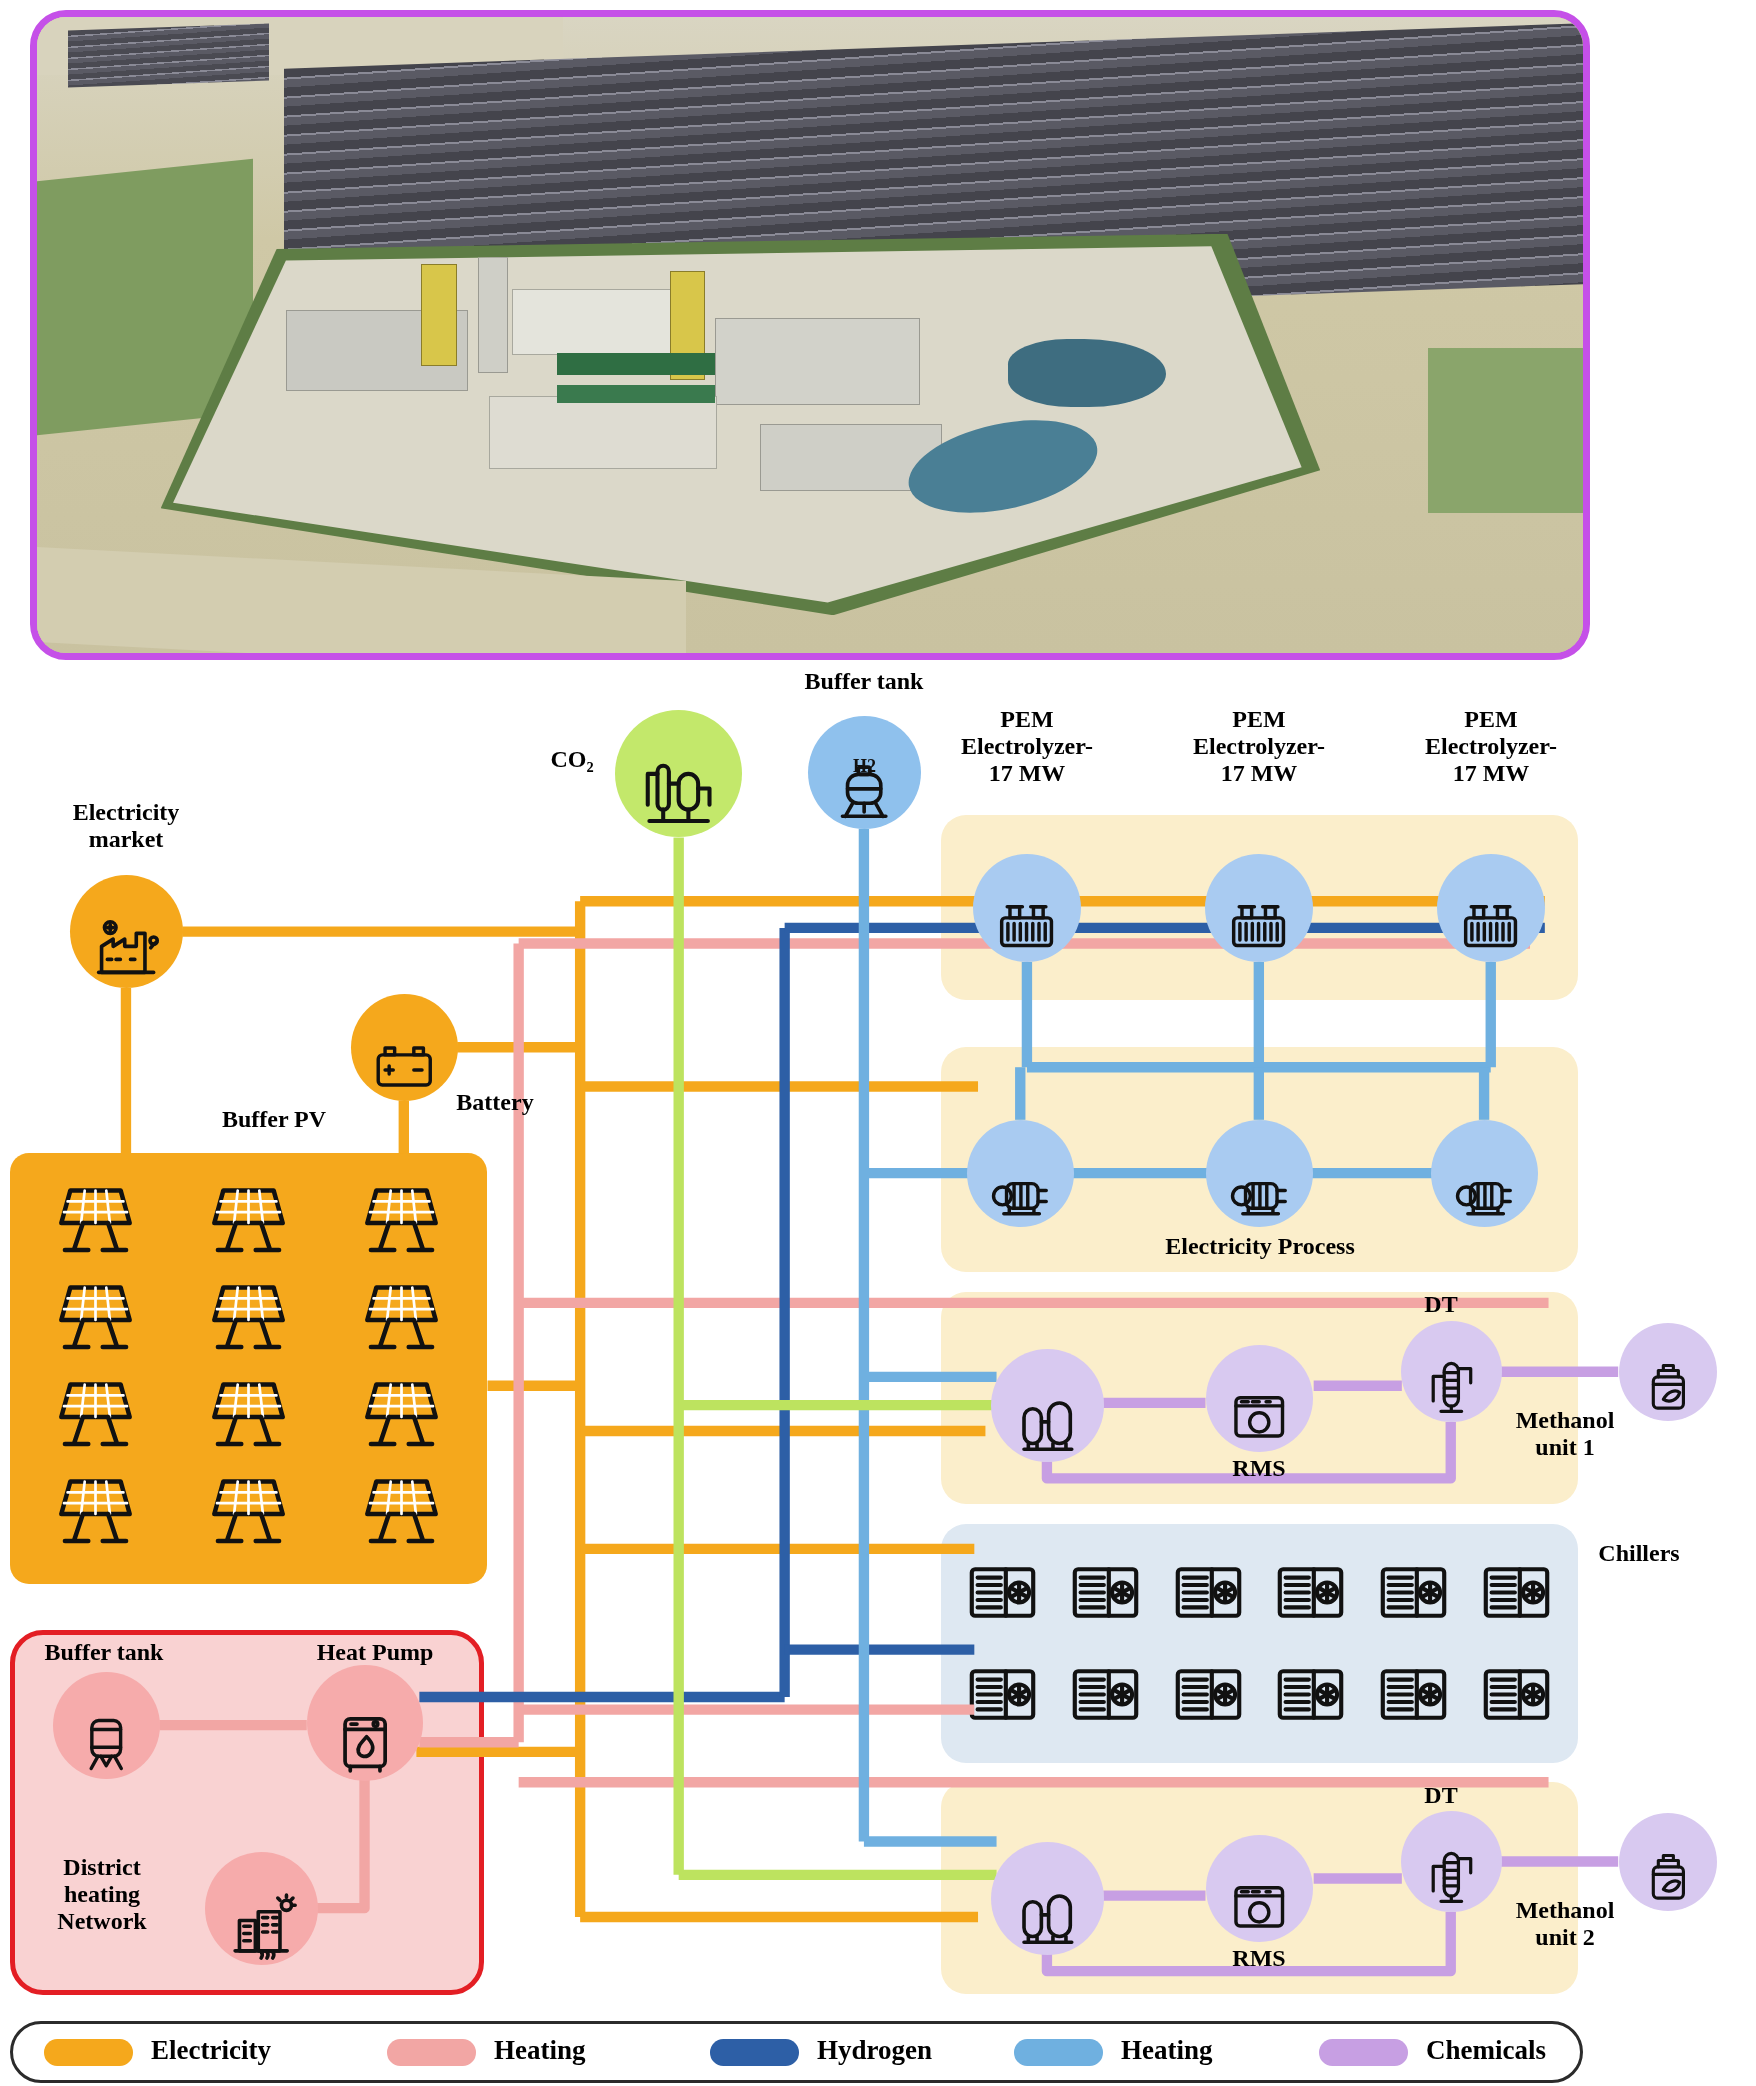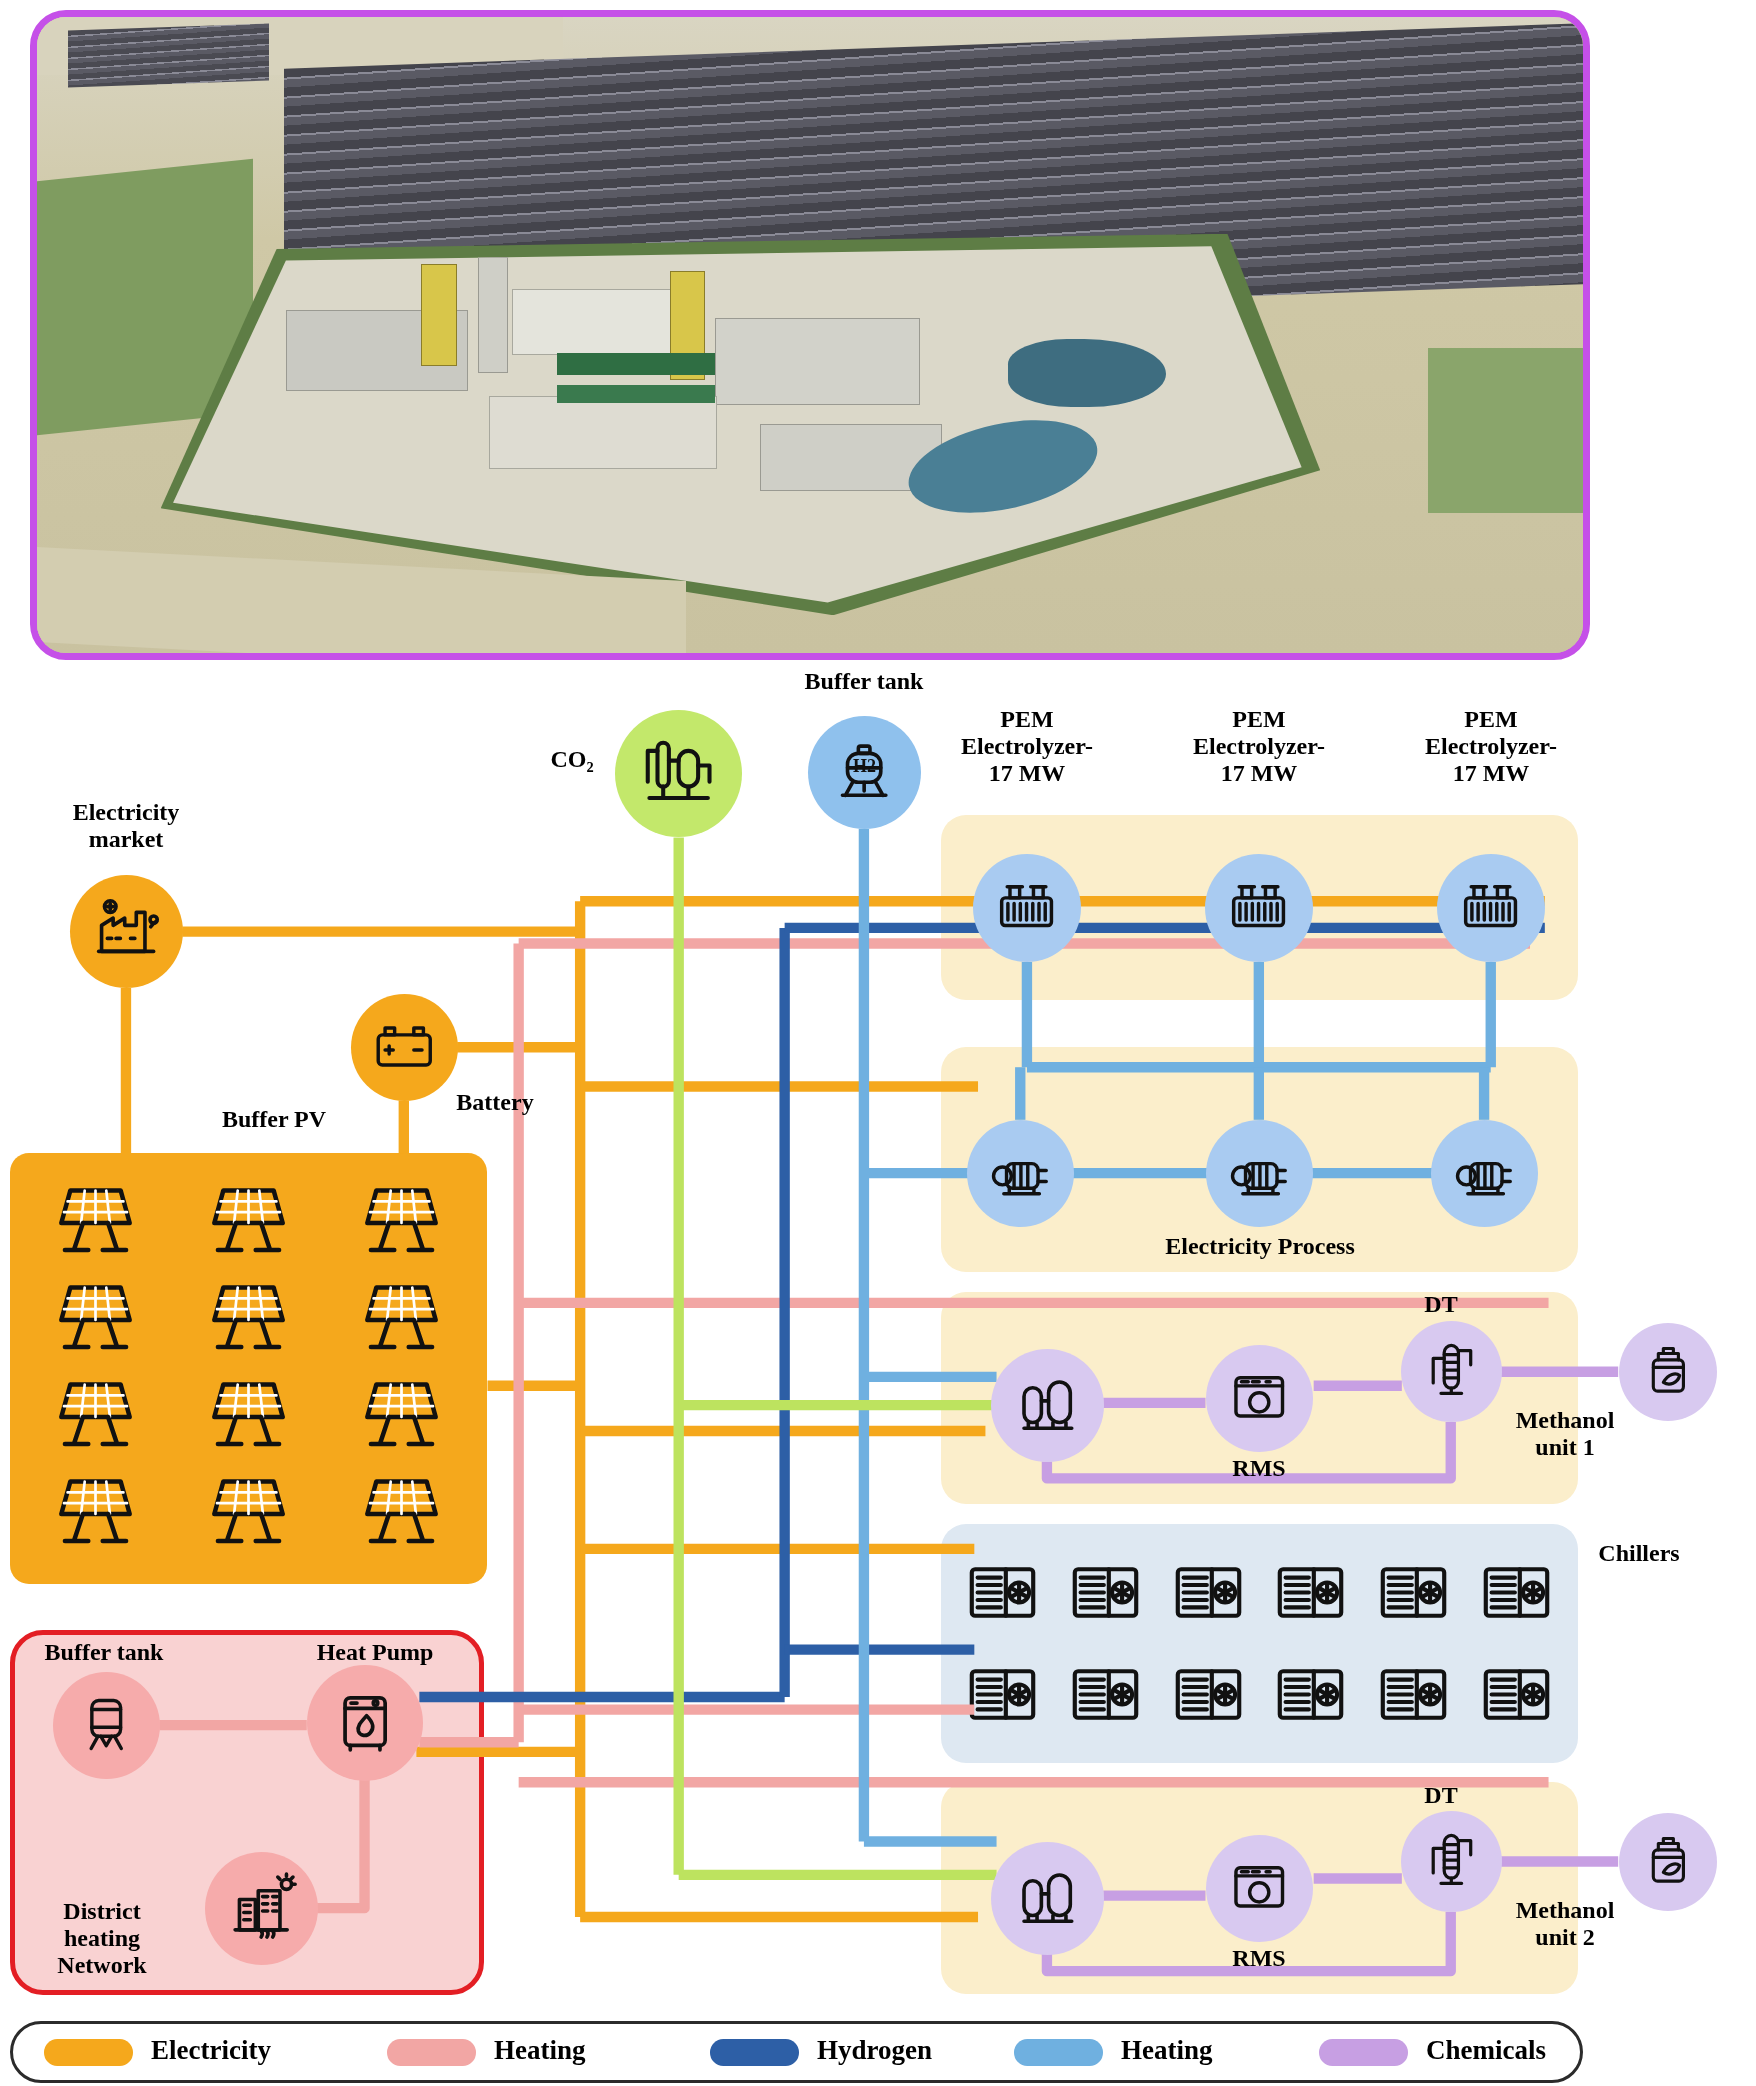--- a/index.html
+++ b/index.html
@@ -24,21 +24,21 @@
   .wires path{fill:none;stroke-linejoin:round;}
   .w-e{stroke:#F5A81C;stroke-width:14;}
   .w-h{stroke:#F2A6A4;stroke-width:14;}
   .w-c{stroke:#2D5FA6;stroke-width:14;}
   .w-y{stroke:#6FB0E0;stroke-width:14;}
   .w-g{stroke:#BDE35F;stroke-width:14;}
   .w-p{stroke:#C79FE3;stroke-width:14;}
   .ar{fill:#111;stroke:none;}
   .ar.red{fill:#E3251F;}
   
-  .node{position:absolute;border-radius:50%;display:flex;align-items:center;justify-content:center;}
+  .node{position:absolute;border-radius:50%;display:flex;align-items:flex-end;justify-content:center;}
   .n-orange{background:#F5A81C;}
   .n-blue{background:#A9CBF1;}
   .n-lblue{background:#8FC1ED;}
   .n-green{background:#C3E86B;}
   .n-purple{background:#D8C9F0;}
   .n-pink{background:#F6ABAB;}
   .node .icon{width:64%;height:64%;}
   .panel{width:119px;height:90px;}
   .chillicon{width:87px;height:83px;}
   .badge{position:absolute;left:50%;top:44%;transform:translate(-50%,-50%);
@@ -553,21 +553,21 @@
   <div class="lbl" style="left:1441px;top:1291px;">DT</div>
   <div class="lbl" style="left:1565px;top:1407px;">Methanol
 unit 1</div>
   <div class="lbl" style="left:1639px;top:1540px;">Chillers</div>
   <div class="lbl" style="left:1259px;top:1945px;">RMS</div>
   <div class="lbl" style="left:1441px;top:1782px;">DT</div>
   <div class="lbl" style="left:1565px;top:1897px;">Methanol
 unit 2</div>
   <div class="lbl" style="left:104px;top:1639px;">Buffer tank</div>
   <div class="lbl" style="left:375px;top:1639px;">Heat Pump</div>
-  <div class="lbl" style="left:102px;top:1854px;margin-top:44px;">District
+  <div class="lbl" style="left:102px;top:1854px;">District
 heating
 Network</div>
 
   <div class="legendbox" style="left:10.4px;top:2021px;width:1573px;height:62px;"></div>
   <div class="sw sw-e" style="left:44px;top:2039px;"></div>
   <div class="leg-lbl" style="left:151px;top:2035px;">Electricity</div>
   <div class="sw sw-h" style="left:387px;top:2039px;"></div>
   <div class="leg-lbl" style="left:494px;top:2035px;">Heating</div>
   <div class="sw sw-c" style="left:710px;top:2039px;"></div>
   <div class="leg-lbl" style="left:817px;top:2035px;">Hydrogen</div>

